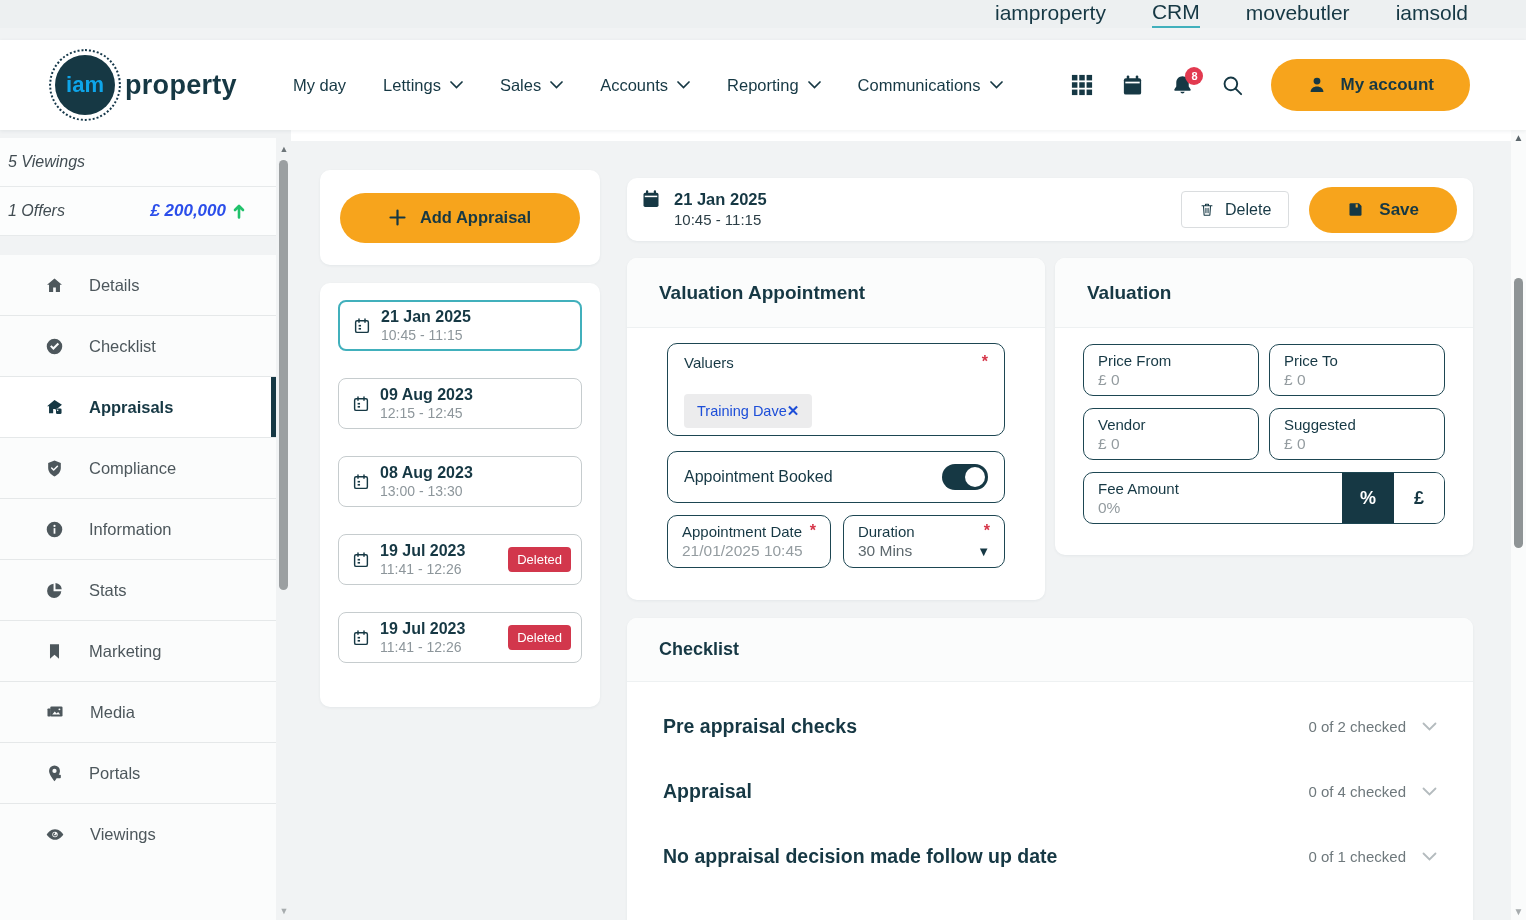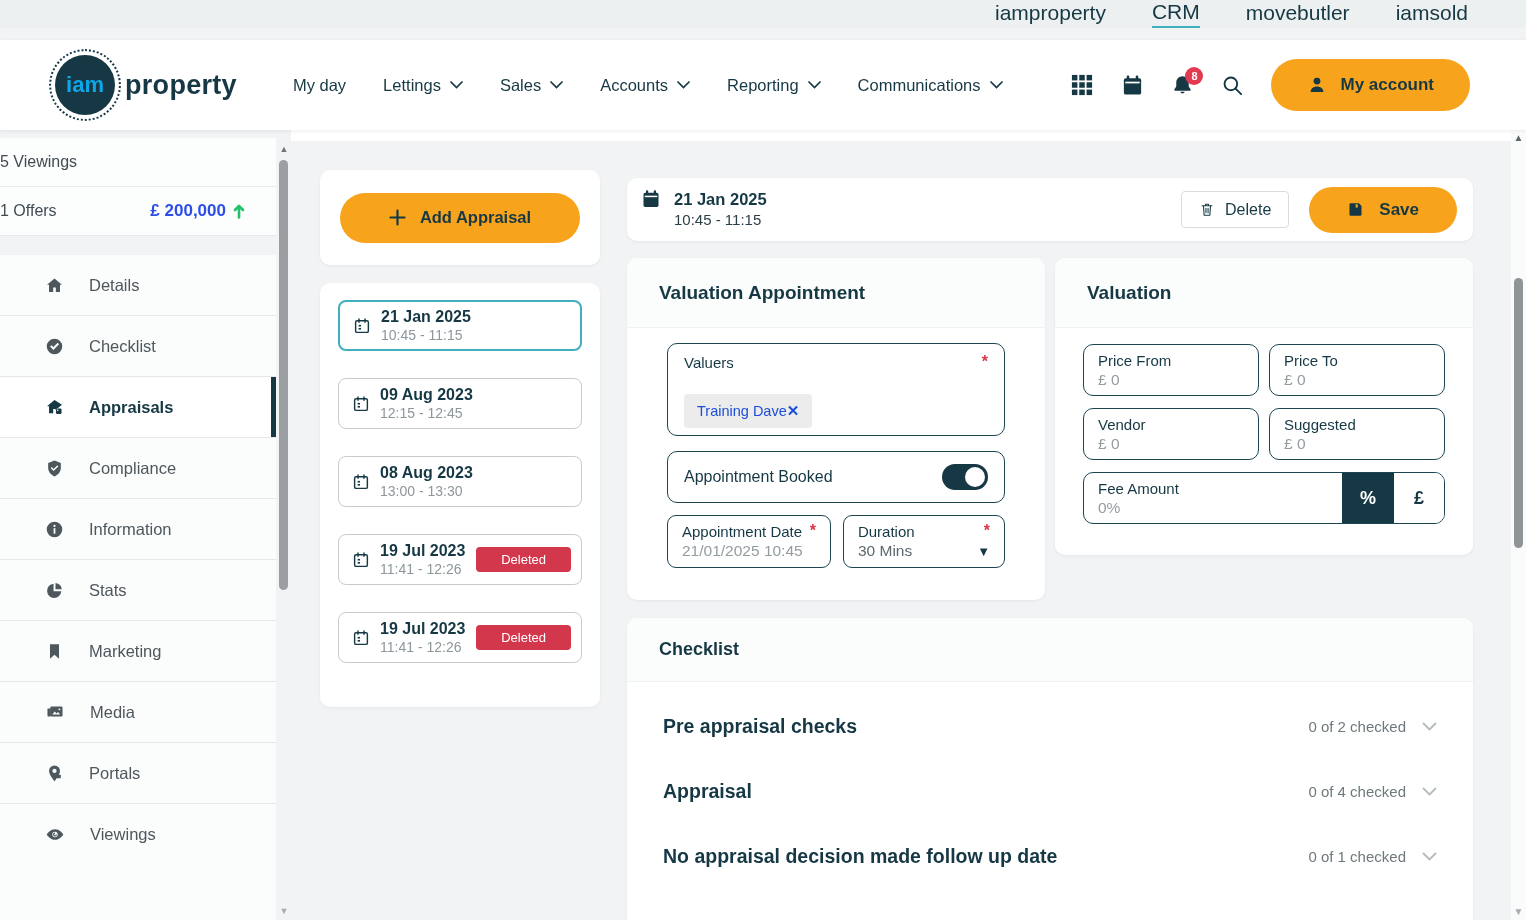--- a/index.html
+++ b/index.html
@@ -46,22 +46,22 @@
     display:flex; align-items:center; gap:13px; padding:0 36px;
     font-family:inherit; font-size:17px; font-weight:bold; color:#163844; cursor:pointer;
   }
   
   .band-top { position:absolute; left:291px; top:130px; width:1220px; height:11px; background:#fff; }
   
   .side-summary {
     position:absolute; left:0; top:138px; width:276px; background:#fcfdfd;
   }
   .sum-row {
-    height:49px; display:flex; align-items:center; padding:0 30px 0 0;
-    font-size:16px; color:#414c52; border-bottom:1px solid #e7eaeb;
+    height:49px; display:flex; align-items:center; padding:0 30px 0 8px;
+    font-size:16px; color:#414c52; border-bottom:1px solid #e7eaeb;font-style:italic;
   }
   .sum-row .offer-val {
     margin-left:auto; color:#2b4eea; font-weight:bold; font-size:17px;
     display:flex; align-items:center; gap:6px;
   }
   .side-menu { position:absolute; left:0; top:255px; width:276px; bottom:0; background:#fbfcfc; }
   .menu-item {
     height:61px; display:flex; align-items:center; gap:25px;
     padding-left:45px; border-bottom:1px solid #e5e8e9;
     font-size:16.5px; color:#4d575c; cursor:pointer; position:relative; background:#fbfcfc;
@@ -98,21 +98,21 @@
     width:244px; height:51px; border:1px solid #c6ccce; border-radius:8px;
     display:flex; align-items:center; padding:0 10px 0 13px; margin-bottom:27px;
     background:#fff; cursor:pointer;
   }
   .appt.selected { border:2px solid #41b0bc; }
   .appt .cal { flex:0 0 auto; margin-right:10px; color:#163844; }
   .appt .d { font-size:16px; font-weight:bold; color:#163844; line-height:1.25; }
   .appt .t { font-size:14px; color:#8d969b; line-height:1.25; }
   .del-badge {
     margin-left:auto; background:#d2374c; color:#fff; font-size:13px;
-    padding:5px 25px; border-radius:4px;
+    padding:5px 9px; border-radius:4px;
   }
   
   .card-head { left:627px; top:178px; width:846px; height:63px; display:flex; align-items:center; padding:0 16px 0 14px; }
   .dh-left { display:flex; align-items:flex-start; gap:13px; }
   .dh-date { font-size:16.5px; font-weight:bold; line-height:1.25; }
   .dh-time { font-size:15px; color:#2c3e46; line-height:1.3; }
   .delete-btn {
     margin-left:auto; height:37px; background:#fff; border:1px solid #dadddf; border-radius:4px;
     display:flex; align-items:center; gap:10px; padding:0 17px;
     font-family:inherit; font-size:16px; color:#163844; cursor:pointer;
@@ -143,21 +143,21 @@
     background:#ececed; border-radius:4px; padding:8px 13px; font-size:14.5px; color:#1d4ed8;
   }
   .chip .x { font-size:15px; font-weight:bold; cursor:pointer; }
   .booked-box { height:52px; margin-top:15px; padding:0 16px; display:flex; align-items:center; }
   .toggle {
     margin-left:auto; width:46px; height:26px; border-radius:13px; background:#163844;
     position:relative; cursor:pointer;
   }
   .toggle .knob { position:absolute; top:3px; right:3px; width:20px; height:20px; border-radius:50%; background:#fff; }
   .va-row { display:flex; gap:12px; margin-top:12px; }
-  .small-box { height:53px; padding:7px 14px 0;border-radius:9px; }
+  .small-box { height:53px; padding:7px 14px 0; }
   .box-date { width:176px; }
   .box-dur  { width:174px; }
   .fvalue { font-size:15.5px; margin-top:2px; }
   .fvalue.muted { color:#949ca0; }
   .dur-row { display:flex; align-items:center; }
   .dur-caret { margin-left:auto; font-size:13px; color:#163844; }
   
   .val-body { padding:16px 28px 0; }
   .val-grid { display:grid; grid-template-columns:176px 176px; gap:12px 10px; }
   .pbox { height:52px; padding:7px 14px 0; }

